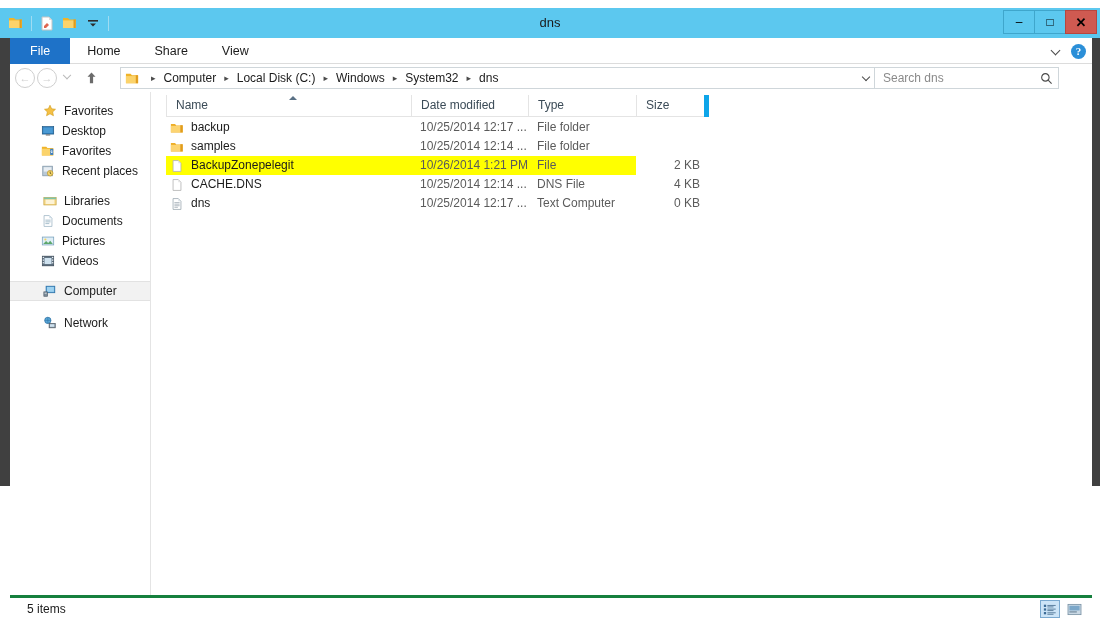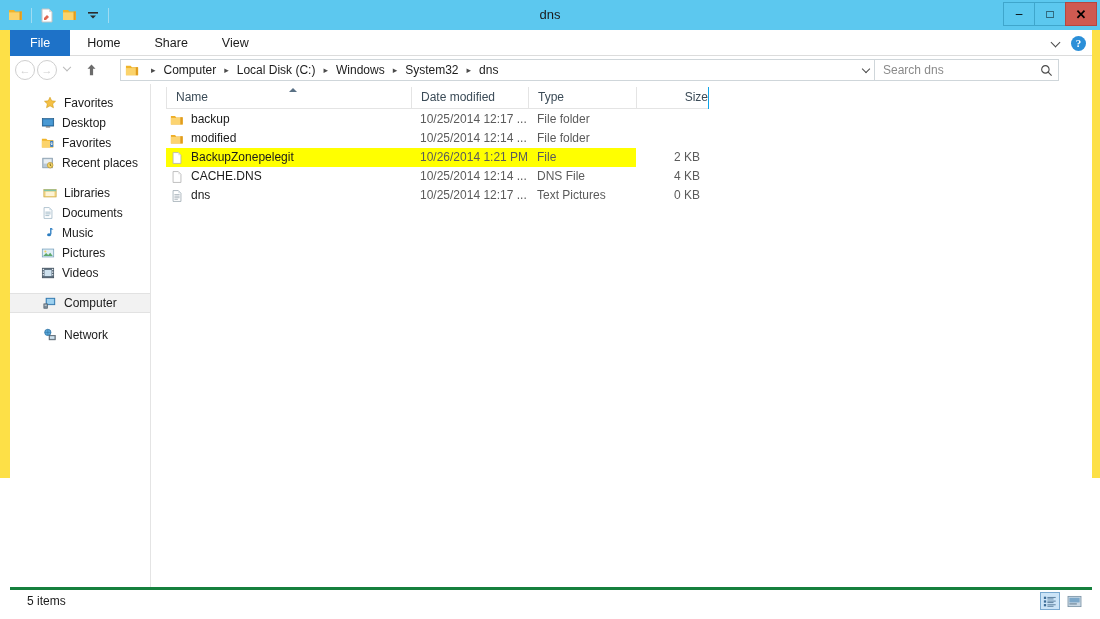--- a/index.html
+++ b/index.html
@@ -14,22 +14,23 @@
     font-family: "Liberation Sans", sans-serif;
     font-size: 12px;
     color: #000;
   }
 
   
   #window {
     position: relative;
     width: 1100px;
     height: 478px;
-    background: #fde047;
-    box-sizing: border-box;
+    background: #404040;
+    box-sizing: border-box;
+    margin-top: 8px;
   }
 
   
   #titlebar {
     position: absolute;
     left: 0; top: 0;
     width: 1100px; height: 30px;
     background: #5cc8ef;
   }
   #qat {
@@ -309,21 +310,21 @@
     box-sizing: border-box;
   }
   .colh {
     height: 22px;
     line-height: 21px;
     box-sizing: border-box;
     border-left: 1px solid #e4e4e4;
     padding-left: 9px;
     position: relative;
   }
-  .colh:last-child { border-right: 1px solid #0ea5e9; text-align: right; }
+  .colh:last-child { border-right: 5px solid #0ea5e9; }
   .colh.name { width: 245px; border-left: 1px solid #e4e4e4; }
   .colh.date { width: 117px; }
   .colh.type { width: 108px; }
   .colh.size { width: 73px; }
   .sortmark {
     position: absolute;
     left: 122px; top: 1px;
     width: 0; height: 0;
     border-left: 4px solid transparent;
     border-right: 4px solid transparent;
@@ -576,30 +577,20 @@
               <path d="M3.5 1.8h6l3 3v9.4h-9z" fill="#ffffff" stroke="#9fb6c6" stroke-width="0.9"></path>
               <path d="M9.5 1.8l3 3h-3z" fill="#cfdde7"></path>
               <g stroke="#7fa0b5" stroke-width="0.8">
                 <line x1="5" y1="7" x2="11" y2="7"></line>
                 <line x1="5" y1="9" x2="11" y2="9"></line>
                 <line x1="5" y1="11" x2="9.5" y2="11"></line>
               </g>
             </svg>
           </span>
           <span>Documents</span>
-        </div>
-        <div class="nav-item child">
-          <span class="nav-ico">
-            <svg width="14" height="14" viewBox="0 0 16 16">
-              <path d="M11.2 2.2v7.2" stroke="#2b7cc0" stroke-width="1.5" fill="none"></path>
-              <path d="M11.2 2.2c1.6.3 2.6 1.1 3 2.2-1.2-.4-2.1-.3-3-.1z" fill="#2b7cc0"></path>
-              <ellipse cx="9.2" cy="10" rx="2.3" ry="1.8" fill="#2b7cc0"></ellipse>
-            </svg>
-          </span>
-          <span>Music</span>
         </div>
         <div class="nav-item child">
           <span class="nav-ico">
             <svg width="14" height="14" viewBox="0 0 16 16">
               <rect x="1.5" y="3.5" width="13" height="9" fill="#dfeef7" stroke="#7aa3bd" stroke-width="0.9"></rect>
               <circle cx="5" cy="6.3" r="1.2" fill="#f3d35c"></circle>
               <path d="M2.5 11.5l3.3-3.4 2.4 2.3 2.3-2.6 3 3.7z" fill="#5da86c"></path>
             </svg>
           </span>
           <span>Pictures</span>
@@ -684,21 +675,21 @@
 
         <div class="row">
           <div class="cell name">
             <span class="row-ico">
               <svg width="14" height="14" viewBox="0 0 16 16">
                 <path d="M1 3.5h4.8l1.3 1.5H14.5V13H1z" fill="#eeae28"></path>
                 <path d="M1 5.6h13.5V13H1z" fill="#fcd471"></path>
                 <path d="M11.8 4.8h2.7V13h-2.7z" fill="#e09c1e"></path>
               </svg>
             </span>
-            <span>modified</span>
+            <span>samples</span>
           </div>
           <div class="cell date">10/25/2014 12:14 ...</div>
           <div class="cell type">File folder</div>
           <div class="cell size"></div>
         </div>
 
         <div class="row marked">
           <div class="cell name">
             <span class="row-ico">
               <svg width="14" height="14" viewBox="0 0 16 16">
@@ -738,21 +729,21 @@
                   <line x1="5" y1="6.4" x2="11" y2="6.4"></line>
                   <line x1="5" y1="8.2" x2="11" y2="8.2"></line>
                   <line x1="5" y1="10" x2="11" y2="10"></line>
                   <line x1="5" y1="11.8" x2="9" y2="11.8"></line>
                 </g>
               </svg>
             </span>
             <span>dns</span>
           </div>
           <div class="cell date">10/25/2014 12:17 ...</div>
-          <div class="cell type">Text Pictures</div>
+          <div class="cell type">Text Computer</div>
           <div class="cell size">0 KB</div>
         </div>
 
       </div>
     </div>
   </div>
 
   <div id="statusbar">
     <div id="status-text">5 items</div>
     <div id="viewbtns">

